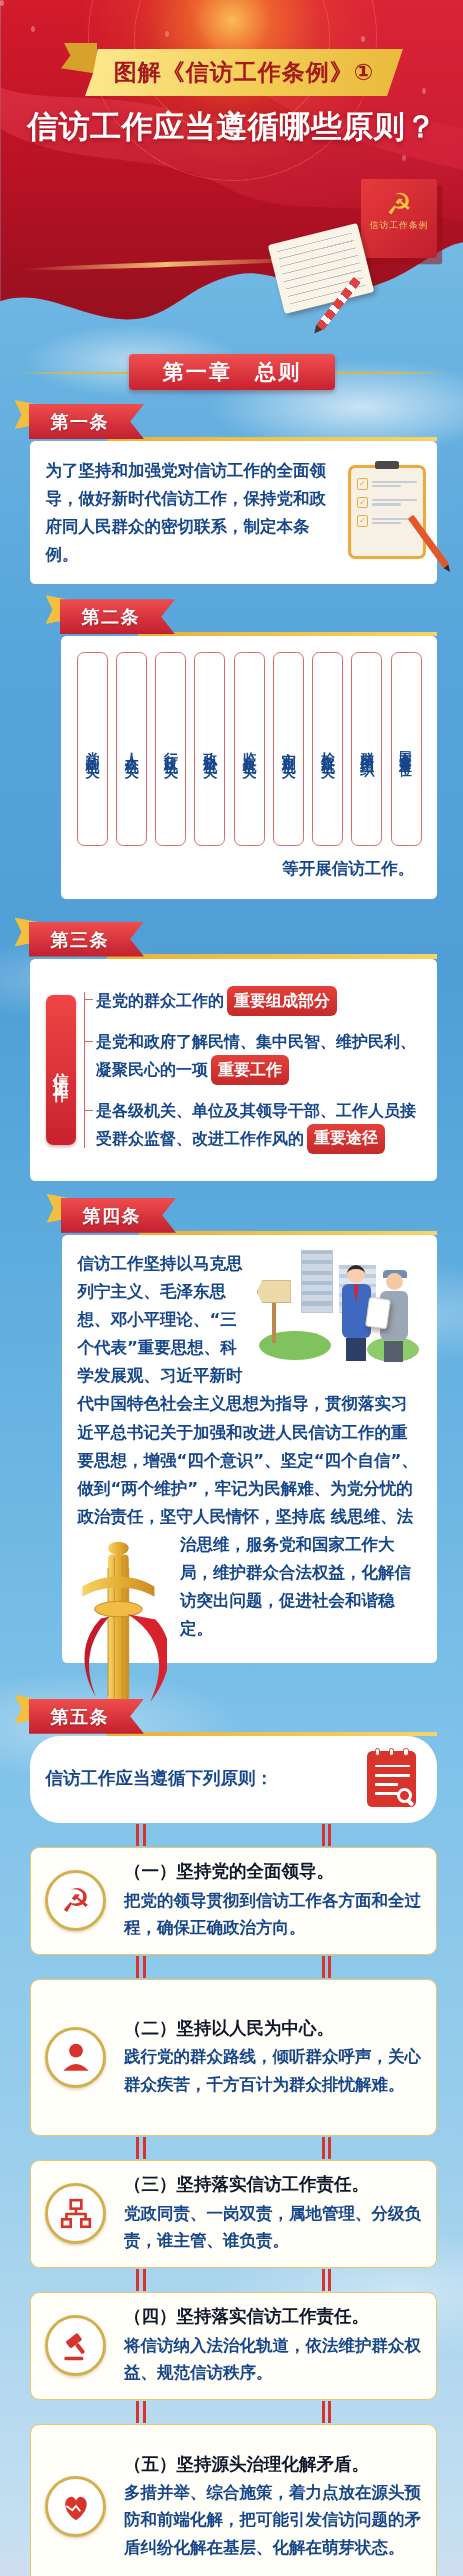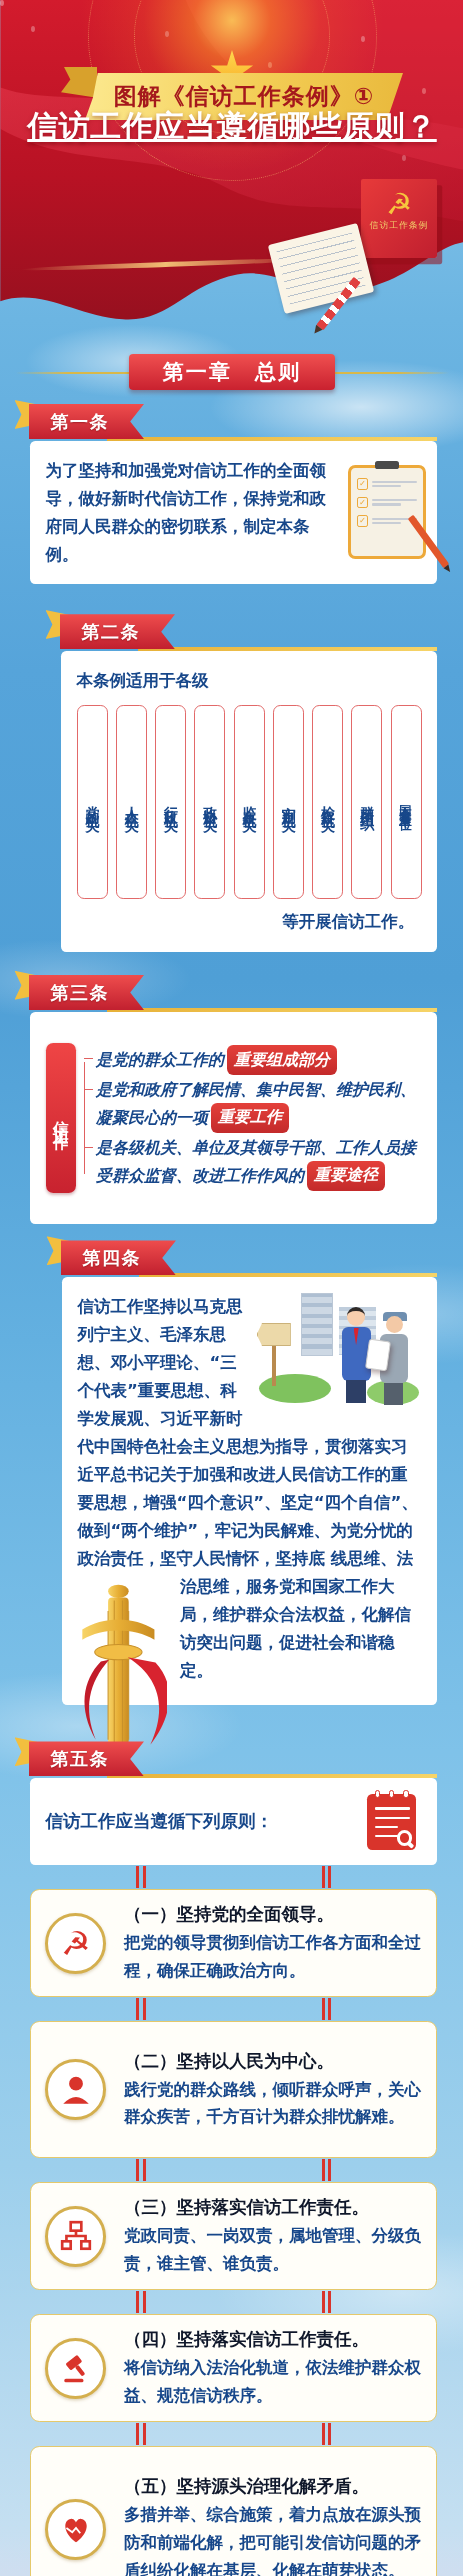--- a/index.html
+++ b/index.html
@@ -24,29 +24,29 @@
   .curtain { position:absolute; top:0; left:0; }
   .sunburst { position:absolute; top:0; left:0; width:464px; height:170px; overflow:hidden;
     background: radial-gradient(circle at 50% 12%, rgba(255,214,90,.85) 0%, rgba(255,150,40,.55) 14%, rgba(255,120,40,.18) 32%, transparent 55%); }
   .ring { position:absolute; border:1.5px dotted rgba(255,215,120,.45); border-radius:50%; }
   .ring.r1 { width:196px; height:196px; left:134px; top:-62px; }
   .ring.r2 { width:289px; height:289px; left:88px; top:-108px; }
   .star { position:absolute; left:210px; top:50px; width:44px; height:44px; background:linear-gradient(180deg,#ffd74e,#f7a922);
     clip-path: polygon(50% 0%, 61% 35%, 98% 35%, 68% 57%, 79% 91%, 50% 70%, 21% 91%, 32% 57%, 2% 35%, 39% 35%); }
   .confetti { position:absolute; top:0; left:0; width:4.1px; height:6.2px; border-radius:50%; background:rgba(255,255,255,.35);
     box-shadow: 31px 26px 0 rgba(255,255,255,.3), 93px 77px 0 rgba(255,200,200,.35), 165px 31px 0 rgba(255,255,255,.25), 268px 62px 0 rgba(255,230,180,.3), 361px 36px 0 rgba(255,255,255,.3), 422px 88px 0 rgba(255,210,200,.35), 62px 129px 0 rgba(255,255,255,.2), 402px 155px 0 rgba(255,255,255,.25); }
-  .banner-wrap { position:absolute; left:61px; top:49px; width:342px; height:47px;margin-top:24px; }
+  .banner-wrap { position:absolute; left:61px; top:49px; width:342px; height:47px; }
   .banner-fold { position:absolute; left:0; top:-6.2px; width:36px; height:31px; background:#d8a12c;
     clip-path: polygon(100% 0, 100% 100%, 0 82%, 26% 41%, 8% 0); }
   .banner { position:absolute; left:24px; top:0; width:318px; height:47px; text-align:center; line-height:47px;
     background:linear-gradient(100deg,#fce98f 0%,#f3cd55 55%,#e9b93c 100%);
     clip-path: polygon(4% 0, 100% 0, 95% 100%, 0 100%, 2.5% 52%);
     color:#a5181c; font-size:23px; font-weight:800; letter-spacing:1px; }
   .main-title { position:absolute; left:0; top:106px; width:464px; text-align:center; color:#ffffff;
-    font-size:31px; font-weight:900; letter-spacing:0.5px; text-shadow:0 2.1px 4.1px rgba(110,0,10,.5);text-decoration:underline; }
+    font-size:31px; font-weight:900; letter-spacing:0.5px; text-shadow:0 2.1px 4.1px rgba(110,0,10,.5); }
   .flare { position:absolute; left:20.6px; top:262px; width:289px; height:5.2px; border-radius:50%;
     background:linear-gradient(90deg, transparent, rgba(255,220,130,.85), transparent); transform:rotate(-2deg); }
   .book { position:absolute; left:361px; top:179px; width:76px; height:79px; border-radius:2.1px;
     background:linear-gradient(135deg,#e73a3a,#c01f2f); box-shadow:5.2px 6.2px 0 rgba(150,12,24,.55); text-align:center; }
   .book-emblem { display:block; margin-top:9.3px; font-size:29px; line-height:32px; color:#f6c63d; }
   .book-title { display:block; margin-top:0; color:#f2cf6b; font-size:8.8px; font-weight:400; letter-spacing:1px; }
   .paper { position:absolute; left:275px; top:233px; width:92px; height:71px; background:#faf4e6; border-radius:3.1px;
     transform:rotate(-14deg); box-shadow:2.1px 3.1px 5.2px rgba(60,20,20,.35); padding:8.2px 7.2px; }
   .paper-lines { width:100%; height:100%; background:repeating-linear-gradient(180deg,#b9c2cc 0 1px, transparent 1px 7.7px); }
   .pencil { position:absolute; left:334px; top:273px; width:8.8px; height:61px; transform:rotate(38deg); border-radius:1.5px;
@@ -100,21 +100,21 @@
   .organ span { writing-mode:vertical-rl; text-orientation:upright; letter-spacing:3.6px; font-size:14px; font-weight:800; color:#17478a; }
   .a2-outro { text-align:right; margin-top:9.3px; padding-right:7.2px; }
 
   
   .panel-a3 { min-height:212px; display:flex; align-items:center; }
   .subject-pill { flex:none; width:30px; height:150px; border-radius:7.2px; background:linear-gradient(180deg,#ef4545,#c8222f);
     display:flex; align-items:center; justify-content:center; margin-right:20.6px; box-shadow:0 1.5px 3.1px rgba(120,10,20,.3); }
   .subject-pill span { writing-mode:vertical-rl; text-orientation:upright; color:#fff; font-size:15.5px; font-weight:800; letter-spacing:4.6px; }
   .a3-body { position:relative; flex:1; font-size:16px; }
   .a3-body::before { content:""; position:absolute; left:-12.4px; top:17.5px; bottom:17.5px; width:1px; background:#e06060; }
-  .a3-row { position:relative; margin:1px 0;font-style:italic; }
+  .a3-row { position:relative; margin:12px 0; }
   .a3-row::before { content:""; position:absolute; left:-12.4px; top:13.4px; width:9.3px; height:1px; background:#e06060; }
   .chip { display:inline-block; background:linear-gradient(180deg,#e4403a,#c32a2a); color:#fff; border-radius:6.2px;
     padding:0.5px 7.2px 2.1px; margin:0 2.6px; font-size:16px; font-weight:800; }
 
   
   .panel-a4 { min-height:428px; }
   .illus-officials { float:right; width:170px; height:117px; margin:0 0 5.2px 8.2px; position:relative; }
   .bldg1 { position:absolute; left:49px; top:0; width:32px; height:63px; background:#cdd8e4;
     box-shadow:inset 0 0 0 1px #bac7d6; background-image:repeating-linear-gradient(180deg,#aebfd2 0 4.1px, transparent 4.1px 10.3px); }
   .bldg2 { position:absolute; left:87px; top:14.4px; width:37px; height:48px; background:#dde6ee;
@@ -131,37 +131,37 @@
   .man1 .legs { position:absolute; left:6.2px; top:73px; width:20.6px; height:23px; background:#2d3f66; }
   .man2 { position:absolute; left:127px; top:20.6px; width:36px; height:93px; }
   .man2 .head { position:absolute; left:7.2px; top:2.1px; width:17.5px; height:17.5px; border-radius:50%; background:#f3c9a6; }
   .man2 .cap { position:absolute; left:4.1px; top:-1px; width:24px; height:8.2px; border-radius:4.1px 4.1px 0 0; background:#6f8fb0; }
   .man2 .body { position:absolute; left:1px; top:20.6px; width:28px; height:49px; border-radius:6.2px; background:#9aa7b4; }
   .man2 .paper { position:absolute; left:-11.3px; top:27px; width:21.6px; height:30px; background:#fff; border:1px solid #ccc; transform:rotate(8deg); }
   .man2 .legs { position:absolute; left:5.2px; top:70px; width:19.6px; height:21.6px; background:#55606c; }
   .illus-huabiao { float:left; width:89px; height:170px; margin:6.2px 13.4px 0 0; }
 
   
-  .panel-a5intro { min-height:72px; display:flex; align-items:center; justify-content:space-between; }
+  .panel-a5intro { min-height:72px; display:flex; align-items:center; justify-content:space-between;border-radius:30px; }
   .a5-intro-text { font-size:17.5px; }
   .notepad { position:relative; flex:none; width:49px; height:56px; background:#d9342b; border-radius:5.2px; margin-right:5.2px; }
   .notepad i { position:absolute; top:-3.6px; width:5.2px; height:8.2px; border:1.5px solid #d9342b; border-radius:2.6px; background:#fff; }
   .notepad i:nth-child(1){ left:7.2px; } .notepad i:nth-child(2){ left:21.6px; } .notepad i:nth-child(3){ left:36px; }
   .notepad b { position:absolute; left:7.2px; height:2.6px; background:#fff; border-radius:1px; }
   .notepad b:nth-child(4){ top:13.4px; width:35px; } .notepad b:nth-child(5){ top:23px; width:35px; }
   .notepad b:nth-child(6){ top:32px; width:23px; } .notepad b:nth-child(7){ top:41px; width:23px; }
   .notepad .mag { position:absolute; right:4.1px; bottom:4.1px; width:15.5px; height:15.5px; border:3.1px solid #fff; border-radius:50%; background:rgba(217,52,43,.2); }
   .notepad .mag::after { content:""; position:absolute; right:-5.2px; bottom:-4.1px; width:7.2px; height:3.6px; background:#fff; border-radius:1.5px; transform:rotate(42deg); }
   .conn { position:relative; height:24px; }
   .conn i { position:absolute; top:1px; bottom:1px; width:3.1px; background:#d9342b; }
   .conn i:nth-child(1){ left:106px; } .conn i:nth-child(2){ left:113px; }
   .conn i:nth-child(3){ left:292px; } .conn i:nth-child(4){ left:298px; }
   .pbox { display:flex; align-items:center; gap:17.5px; background:#fffef9; border:1.5px solid #e5c96b; border-radius:9.3px;
     padding:11.3px 14.4px; overflow:hidden; }
-  .pbox.h210{ height:108px; } .pbox.h266{ height:137px;justify-content:space-between; } .pbox.h322{ height:166px; }
+  .pbox.h210{ height:108px; } .pbox.h266{ height:157px;justify-content:space-between; } .pbox.h322{ height:166px; }
   .picon { flex:none; width:61px; height:61px; border:3.1px solid #d4af4e; border-radius:50%; background:#fff;
     display:flex; align-items:center; justify-content:center; box-shadow:0 1.5px 3.1px rgba(120,80,0,.25); }
   .picon .glyph { color:#d9342b; font-size:33px; line-height:33px; font-weight:900; }
   .ptitle { color:#0f172a; font-size:17.5px; font-weight:800; margin-bottom:3.1px; }
   .pbody { color:#17478a; font-size:16.5px; font-weight:700; line-height:1.68; }
 </style>
 </head>
 <body>
 
 <div class="page">
@@ -240,28 +240,27 @@
               <div class="cb-lines">
                 <i></i>
                 <i></i>
               </div>
             </div>
           <div class="cb-pencil"></div>
         </div>
       </div>
     </div>
 
-    <div class="sec" style="margin-top:30px;padding-left:31px;">
+    <div class="sec" style="margin-top:15px;padding-left:31px;">
       <div class="tag">
         <div class="tag-line"></div>
         <div class="tag-fold"></div>
         <div class="tag-flag">第二条</div>
       </div>
       <div class="panel panel-a2">
-        <p class="a2-intro">本条例适用于各级</p>
         <div class="organs">
           <div class="organ">
               <span>党的机关</span>
             </div>
           <div class="organ">
               <span>人大机关</span>
             </div>
           <div class="organ">
               <span>行政机关</span>
             </div>

